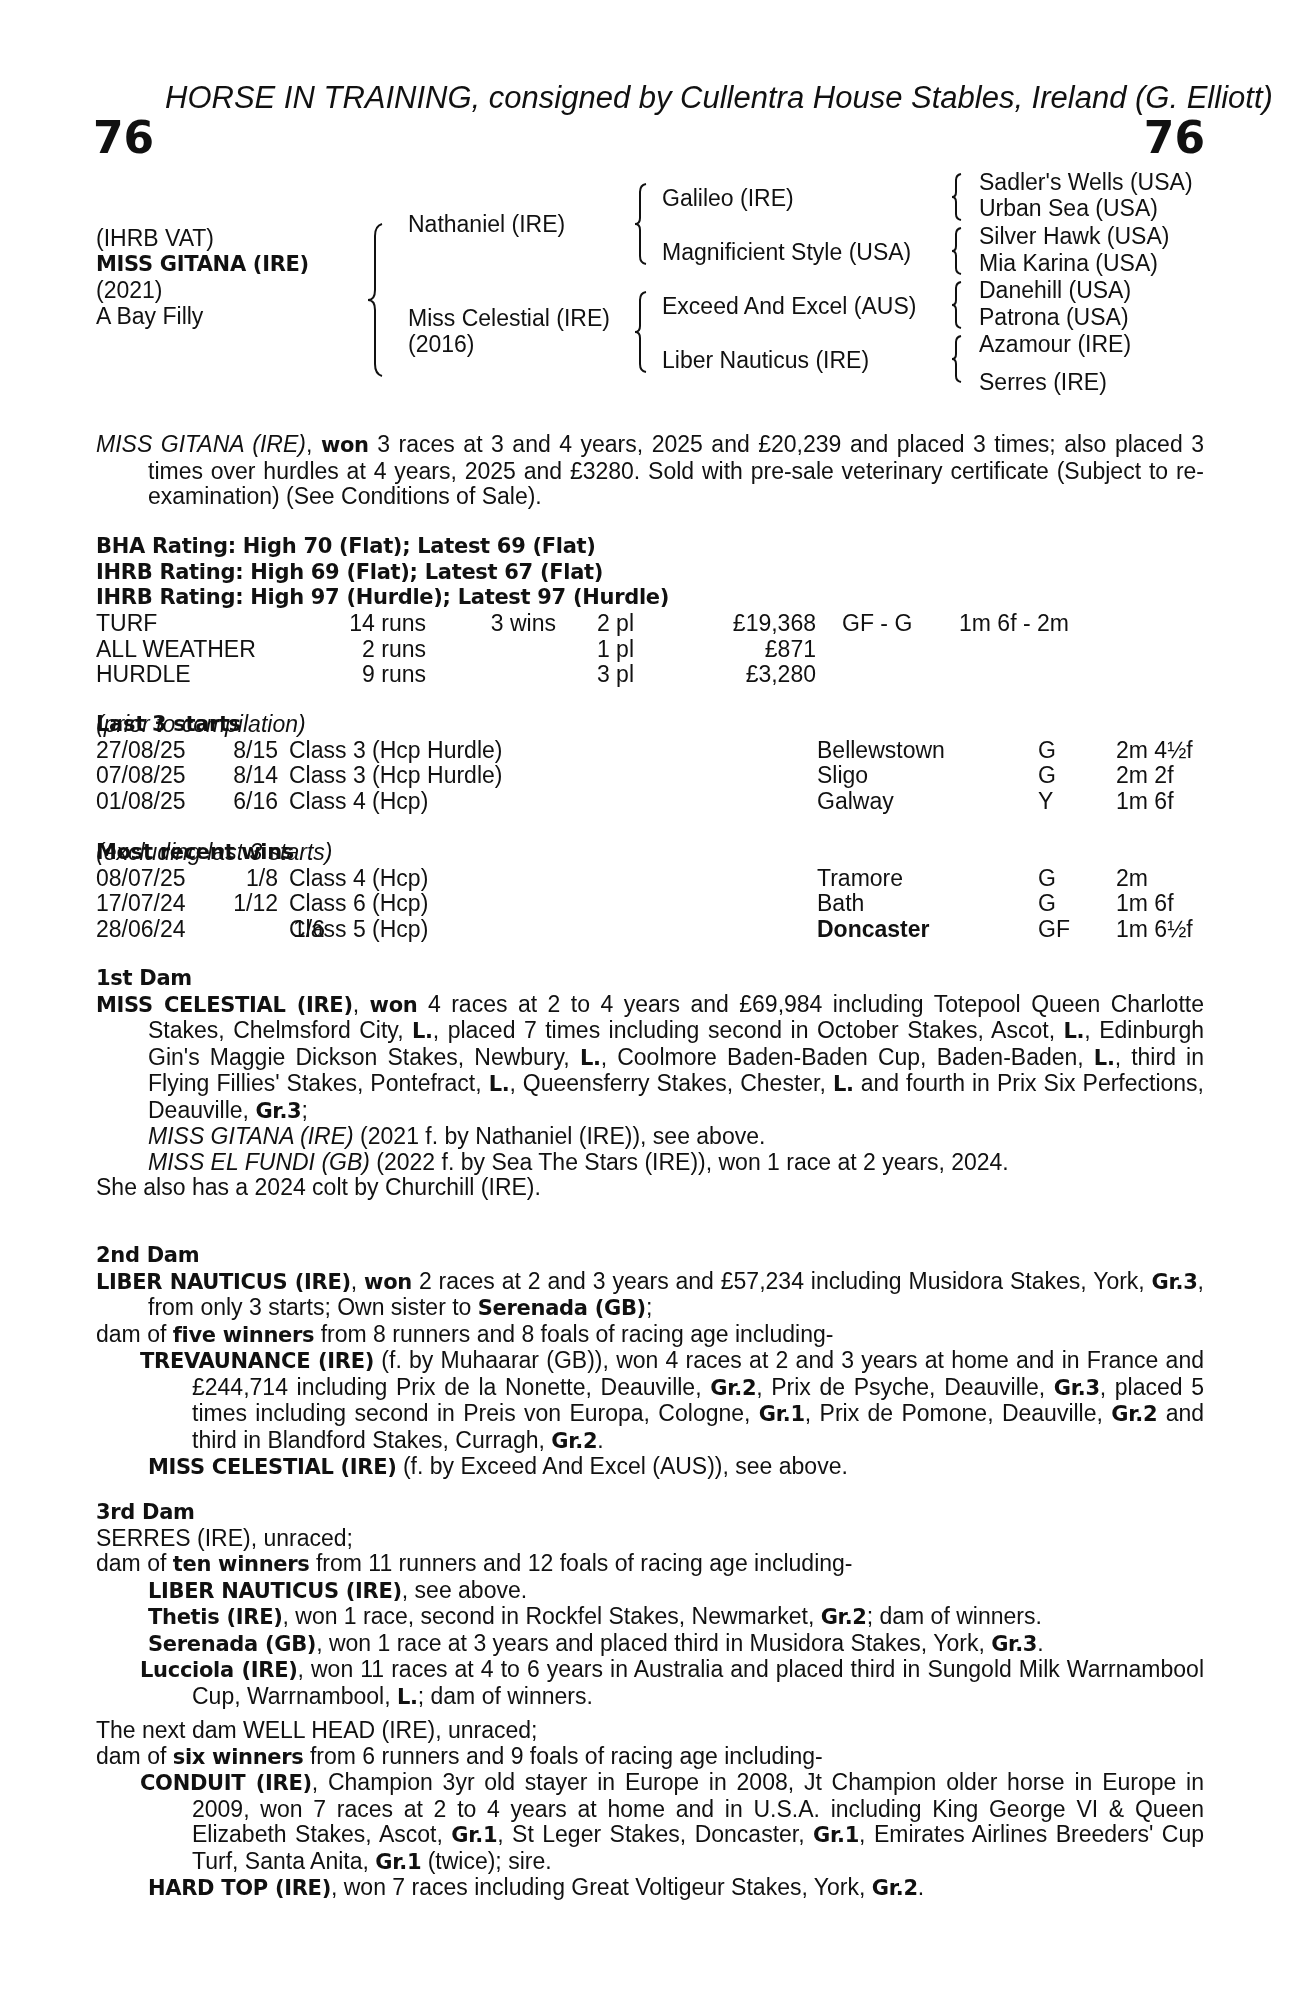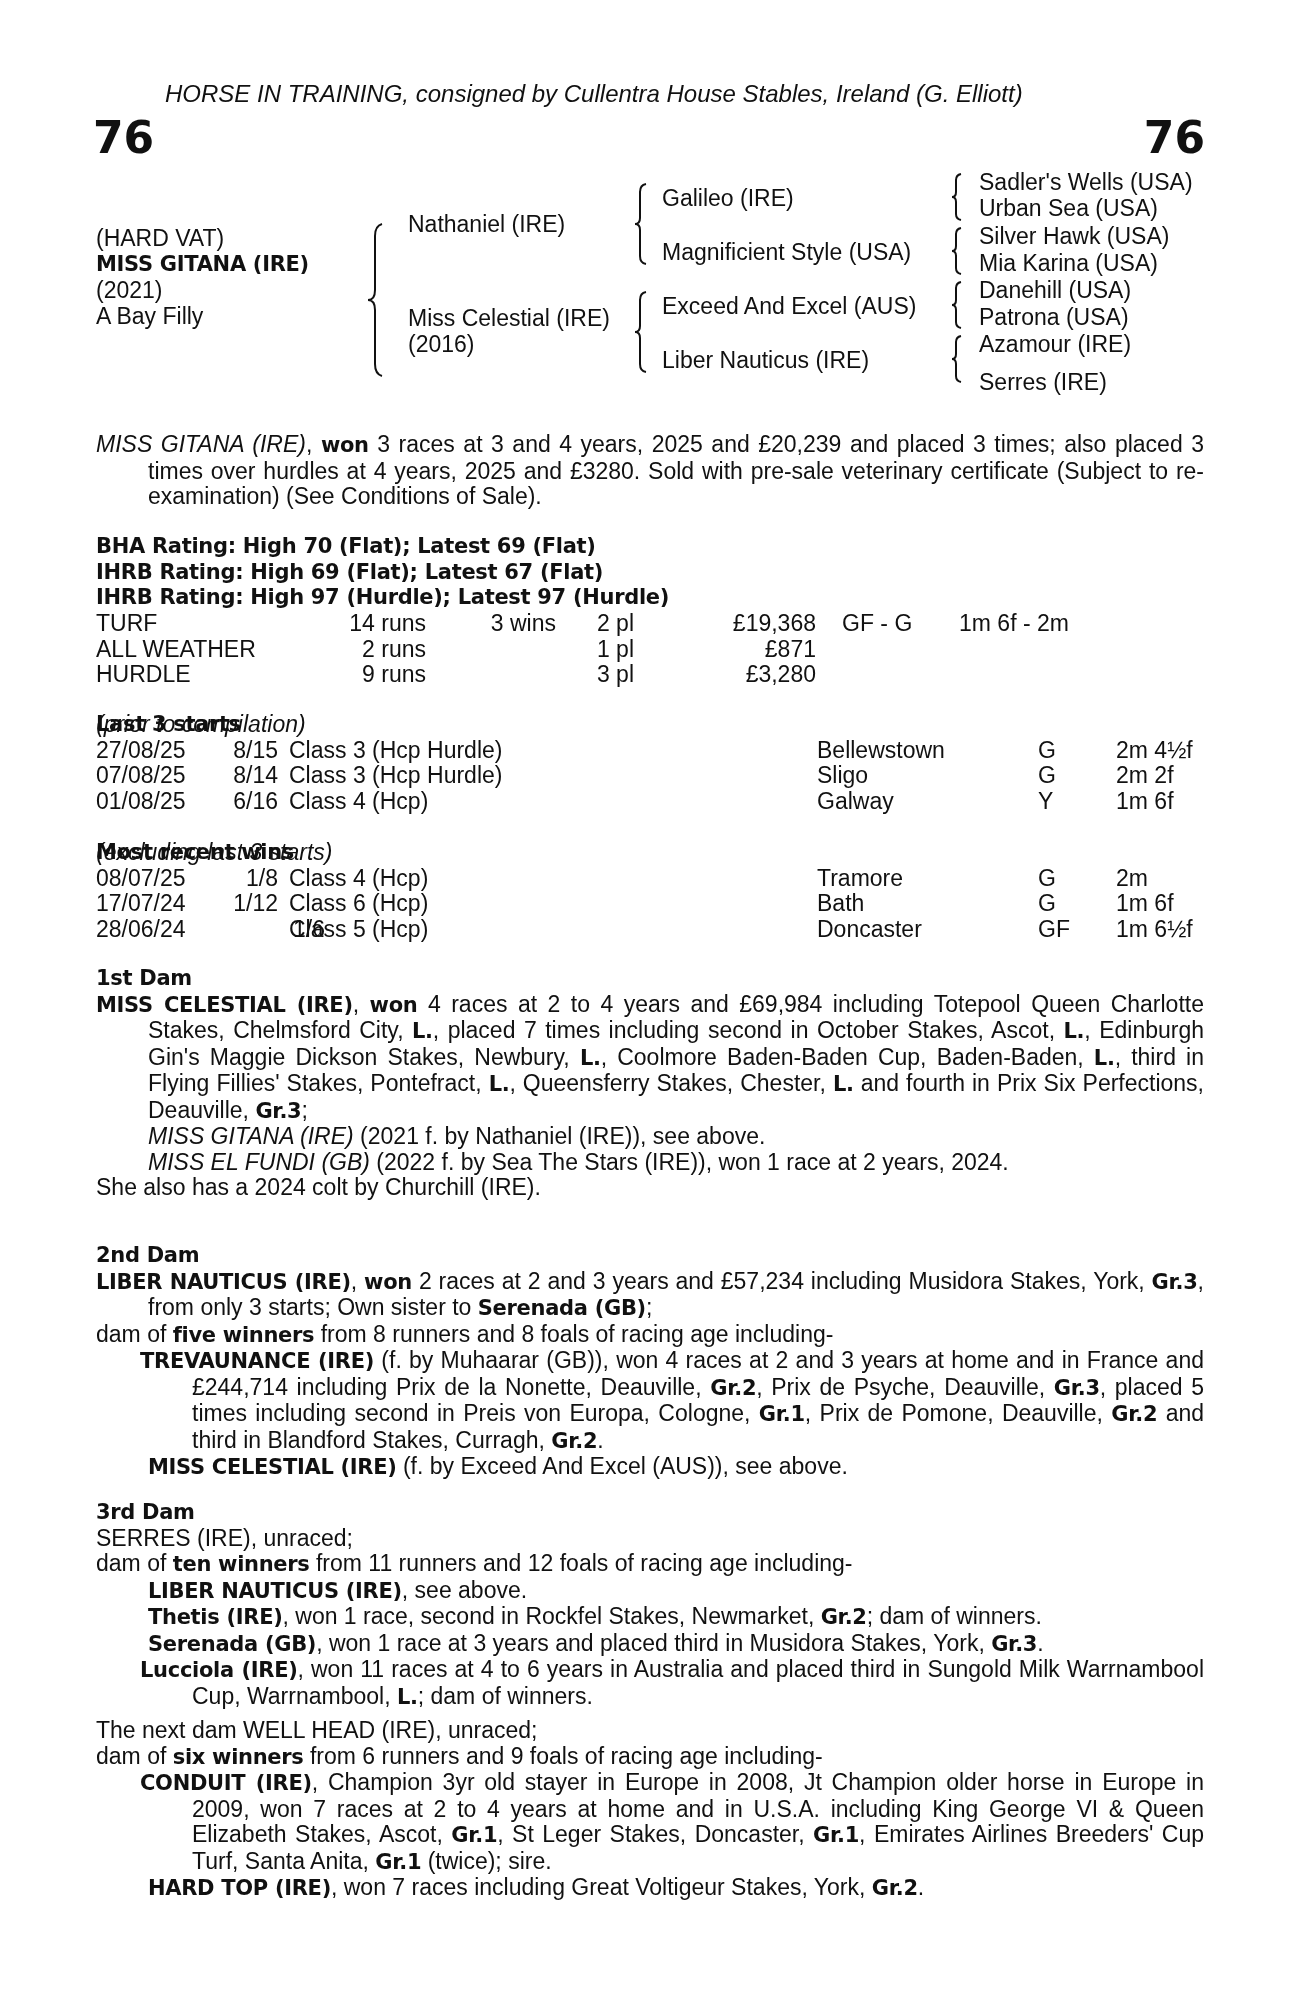--- a/index.html
+++ b/index.html
@@ -2,21 +2,21 @@
 <html><head>
 <meta charset="utf-8">
 <style>
   html, body { margin: 0; padding: 0; background: #ffffff; }
   body { width: 1315px; height: 2000px; position: relative; overflow: hidden;
          font-family: "Liberation Sans", sans-serif; color: #111; }
   .abs { position: absolute; white-space: nowrap; }
   .t { font-size: 23px; line-height: 25.5px; }
   .i { font-style: italic; }
   .bk { font-family: "DejaVu Sans", sans-serif; font-weight: bold; font-size: 21px; letter-spacing: -0.3px; }
-  #header { left: 165px; top: 80px; font-size: 24px; font-style: italic; }
+  #header { left: 165px; top: 80px; font-size: 31px; font-style: italic; }
   .lotnum { top: 112px; font-family: "DejaVu Sans", sans-serif; font-weight: bold; font-size: 44px; }
   #lot-left { left: 93px; }
   #lot-right { right: 110px; }
   .brace { position: absolute; }
   .brace svg { display: block; }
   .para { position: absolute; left: 96px; width: 1108px; font-size: 23px; line-height: 25.5px; }
   .para p { margin: 0; }
   .hang { padding-left: 52px; text-indent: -52px; text-align: justify; }
   .hang2 { padding-left: 96px; text-indent: -52px; text-align: justify; }
   .ind { padding-left: 52px; }
@@ -25,21 +25,21 @@
   .row span { position: absolute; white-space: nowrap; }
   .r { text-align: right; }
 </style>
 </head>
 <body>
 
 <div id="header" class="abs">HORSE IN TRAINING, consigned by Cullentra House Stables, Ireland (G. Elliott)</div>
 <div id="lot-left" class="abs lotnum">76</div>
 <div id="lot-right" class="abs lotnum">76</div>
 
-<div class="abs t" style="left:96px; top:226px;">(HARD VAT)</div>
+<div class="abs t" style="left:96px; top:226px;">(IHRB VAT)</div>
 <div class="abs bk" style="left:96px; top:252px;">MISS GITANA (IRE)</div>
 <div class="abs t" style="left:96px; top:278px;">(2021)</div>
 <div class="abs t" style="left:96px; top:304px;">A Bay Filly</div>
 
 <div class="brace" style="left:366px; top:222px;">
   <svg width="18" height="156">
       <path d="M16,2 Q9,4 9,14 L9,68 Q9,78 2,78 Q9,78 9,88 L9,142 Q9,152 16,154" fill="none" stroke="#111" stroke-width="2"></path>
     </svg>
 </div>
 <div class="abs t" style="left:408px; top:212px;">Nathaniel (IRE)</div>
@@ -178,21 +178,21 @@
     <span class="r" style="right:928px;">1/12</span>
     <span style="left:193px;">Class 6 (Hcp)</span>
     <span style="left:721px;">Bath</span>
     <span style="left:942px;">G</span>
     <span style="left:1020px;">1m 6f</span>
   </div>
   <div class="row">
     <span style="left:0;">28/06/24</span>
     <span class="r" style="right:881px;">1/6</span>
     <span style="left:193px;text-align:right;">Class 5 (Hcp)</span>
-    <span style="left:721px;">Doncaster</span>
+    <span style="left:721px;font-weight:bold;">Doncaster</span>
     <span style="left:942px;">GF</span>
     <span style="left:1020px;">1m 6½f</span>
   </div>
 </div>
 
 <div class="para" style="top:966px;">
   <p class="bk">1st Dam</p>
   <p class="hang"><span class="bk">MISS CELESTIAL (IRE)</span>, <span class="bk">won</span><span> 4 races at 2 to 4 years and £69,984 including Totepool Queen Charlotte Stakes, Chelmsford City, </span><span class="bk">L.</span><span>, placed 7 times including second in October Stakes, Ascot, </span><span class="bk">L.</span><span>, Edinburgh Gin's Maggie Dickson Stakes, Newbury, </span><span class="bk">L.</span><span>, Coolmore Baden-Baden Cup, Baden-Baden, </span><span class="bk">L.</span><span>, third in Flying Fillies' Stakes, Pontefract, </span><span class="bk">L.</span><span>, Queensferry Stakes, Chester, </span><span class="bk">L.</span><span> and fourth in Prix Six Perfections, Deauville, </span><span class="bk">Gr.3</span><span>;</span></p>
   <p class="ind"><span class="i">MISS GITANA (IRE)</span><span> (2021 f. by Nathaniel (IRE)), see above.</span></p>
   <p class="ind"><span class="i">MISS EL FUNDI (GB)</span><span> (2022 f. by Sea The Stars (IRE)), won 1 race at 2 years, 2024.</span></p>

